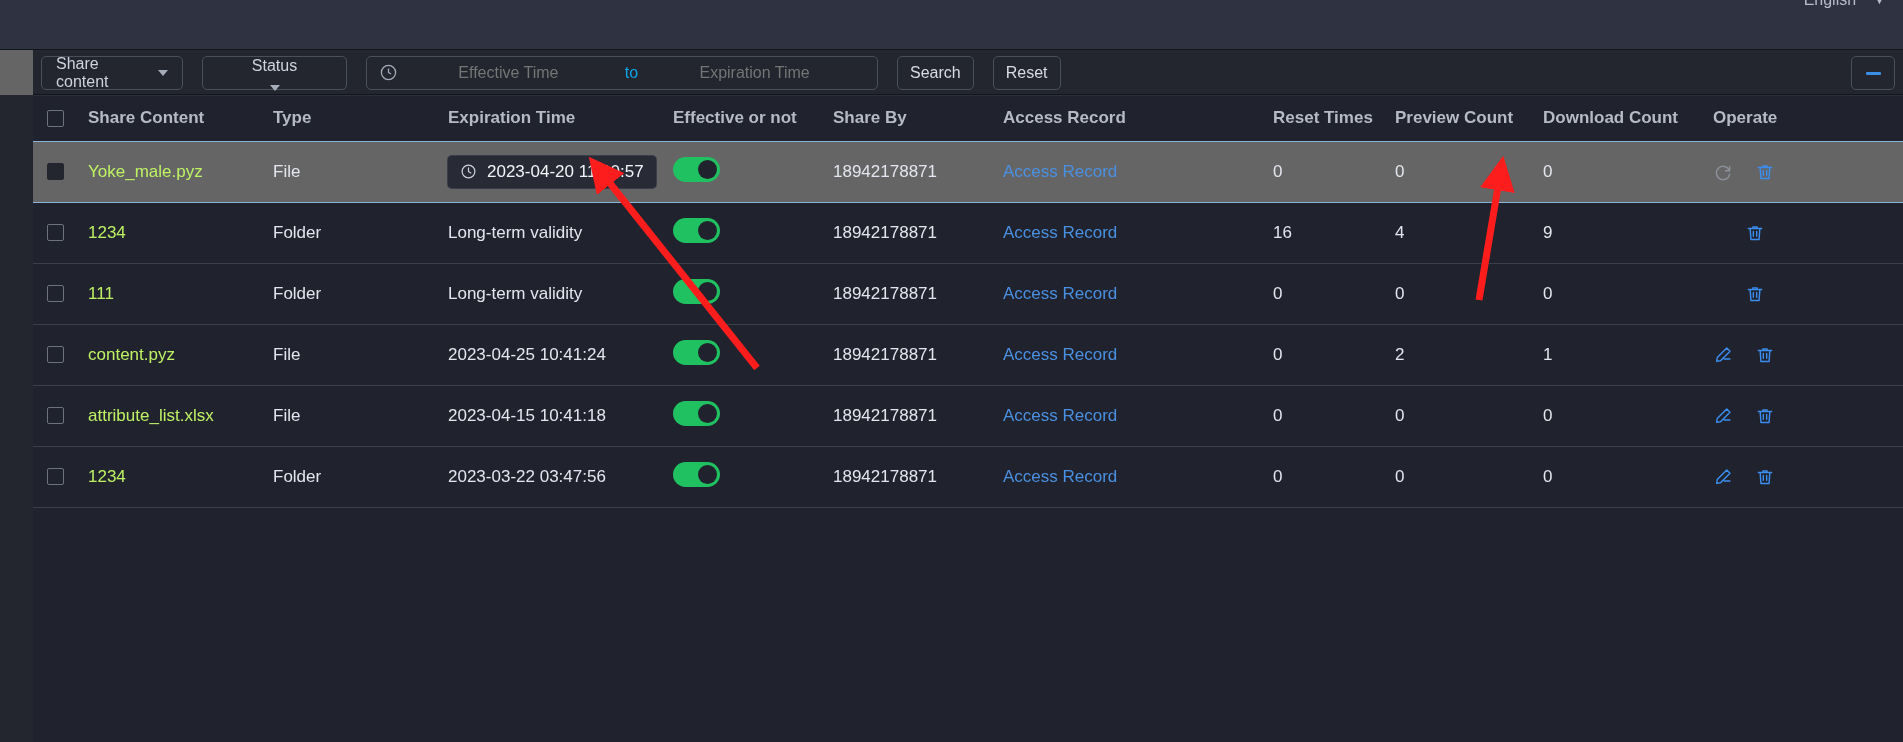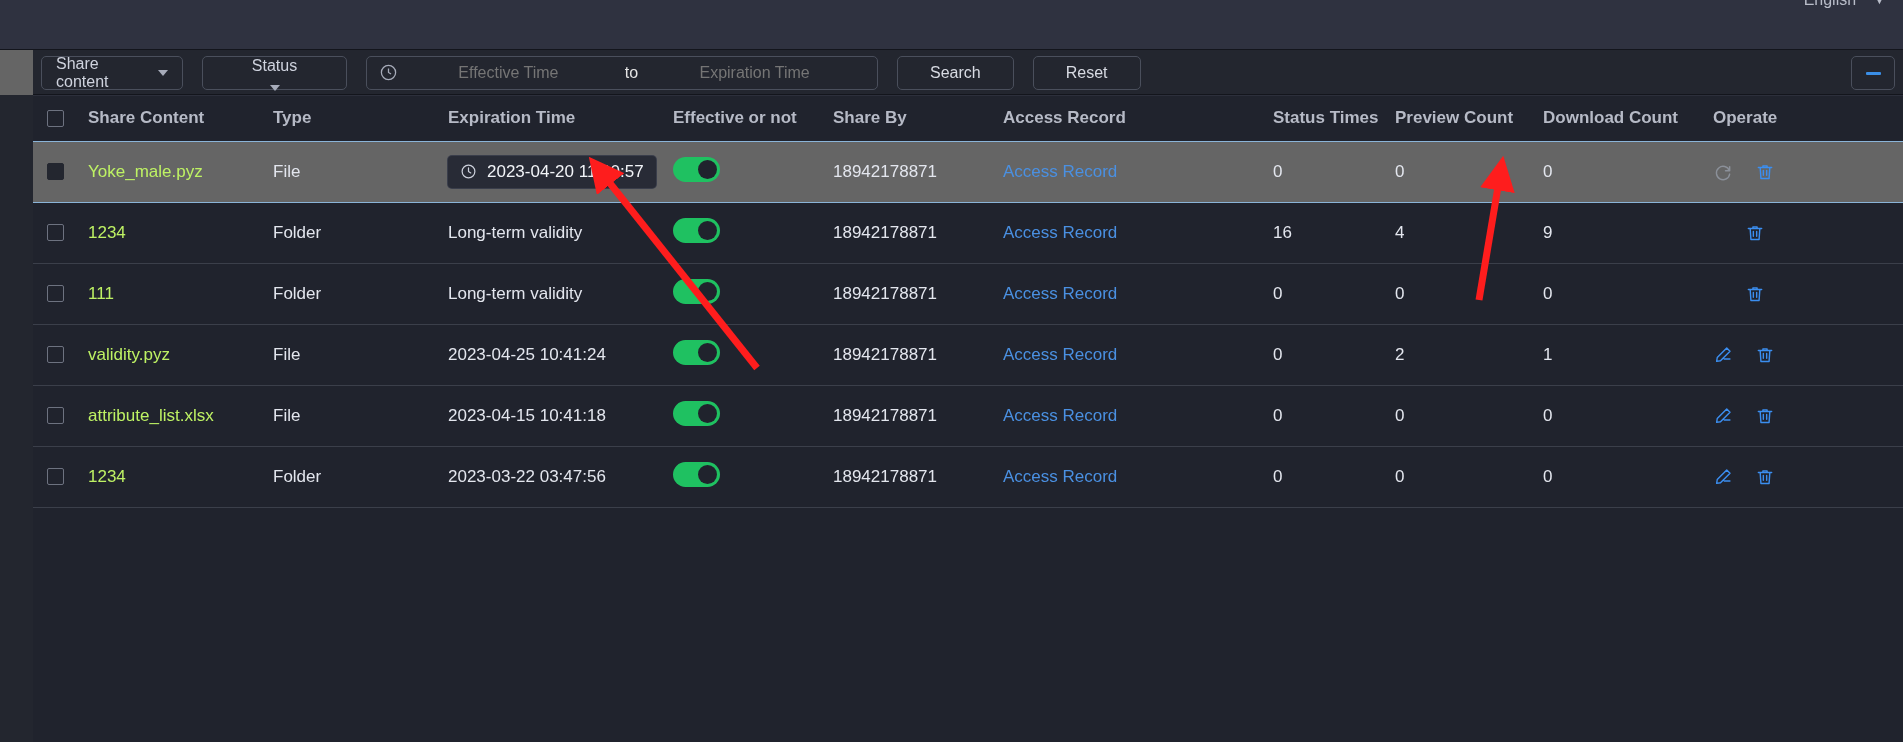--- a/index.html
+++ b/index.html
@@ -57,23 +57,23 @@
     width: 0; height: 0; border-left: 5px solid transparent;
     border-right: 5px solid transparent; border-top: 6px solid #a7acba;
   }
   .daterange { width: 512px; padding: 0 12px; gap: 0; }
   .clock-ic { flex: 0 0 auto; display: flex; align-items: center; color: #a7acba; }
   .dr-field {
     flex: 1; text-align: center; color: #888d9b; font-size: 16px;
     background: transparent; border: none; outline: none;
     font-family: "Liberation Sans", sans-serif;
   }
-  .dr-to { flex: 0 0 auto; color: #e5e5e5; font-size: 16px; padding: 0 6px; }
+  .dr-to { flex: 0 0 auto; color: #0ea5e9; font-size: 16px; padding: 0 6px; }
   .btn {
-    height: 34px; padding: 0 32px; border: 1px solid #4a4f5c; border-radius: 5px;
+    height: 34px; padding: 0 12px; border: 1px solid #4a4f5c; border-radius: 5px;
     background: #23262f; color: #d8dbe3; font-size: 16px;
     display: flex; align-items: center; justify-content: center; cursor: pointer;
     font-family: "Liberation Sans", sans-serif;
   }
   .fb-right {
     position: absolute; right: 8px; top: 6px;
     width: 44px; height: 34px; border: 1px solid #4a4f5c; border-radius: 5px;
     background: #23262f; display: flex; align-items: center; justify-content: center;
   }
   .fb-right-bar { width: 15px; height: 3px; background: #3a8ee6; border-radius: 1px; }
@@ -206,21 +206,21 @@
         <tr>
           <th class="c-check">
             <span class="chk"></span>
           </th>
           <th class="c-share">Share Content</th>
           <th class="c-type">Type</th>
           <th class="c-exp">Expiration Time</th>
           <th class="c-eff">Effective or not</th>
           <th class="c-by">Share By</th>
           <th class="c-acc">Access Record</th>
-          <th class="c-visit">Status Times</th>
+          <th class="c-visit">Reset Times</th>
           <th class="c-prev">Preview Count</th>
           <th class="c-down">Download Count</th>
           <th class="c-op">Operate</th>
         </tr>
       </thead>
       <tbody id="tbody">
           <tr class="selected">
             <td class="c-check">
               <span class="chk filled"></span>
             </td>
@@ -299,21 +299,21 @@
                     <path d="M4 6.5h16 M9.5 6.5V4.6h5v1.9 M6.2 6.5l.9 13.2h9.8l.9-13.2 M10 10v6 M14 10v6"></path>
                   </svg>
                 </span>
               </div>
             </td>
           </tr>
           <tr>
             <td class="c-check">
               <span class="chk"></span>
             </td>
-            <td class="c-share"><span class="link">validity.pyz</span></td>
+            <td class="c-share"><span class="link">content.pyz</span></td>
             <td class="c-type"><span>File</span></td>
             <td class="c-exp"><span>2023-04-25 10:41:24</span></td>
             <td class="c-eff"><span class="toggle"><span class="knob"></span></span></td>
             <td class="c-by"><span>18942178871</span></td>
             <td class="c-acc"><span class="acc-link">Access Record</span></td>
             <td class="c-visit"><span>0</span></td>
             <td class="c-prev"><span>2</span></td>
             <td class="c-down"><span>1</span></td>
             <td class="c-op">
               <div class="ops">

